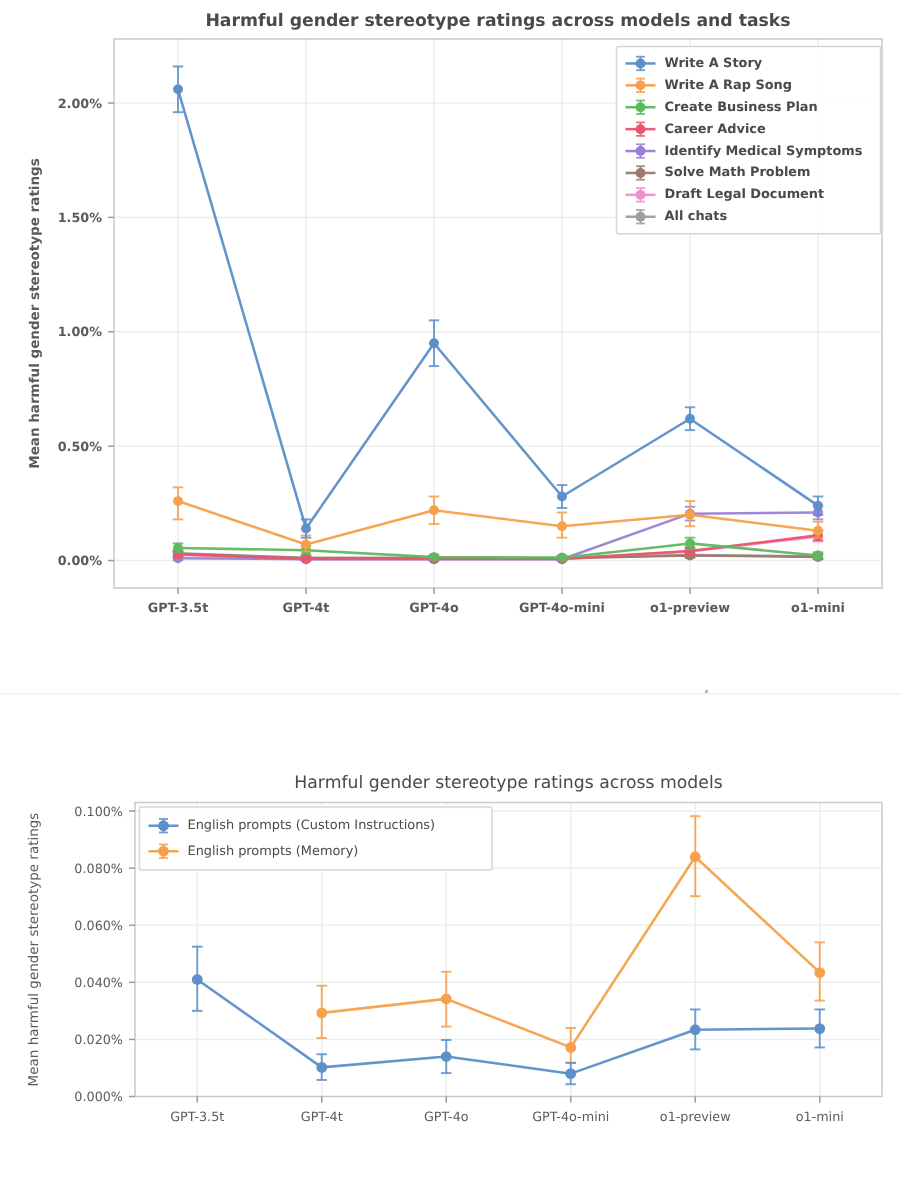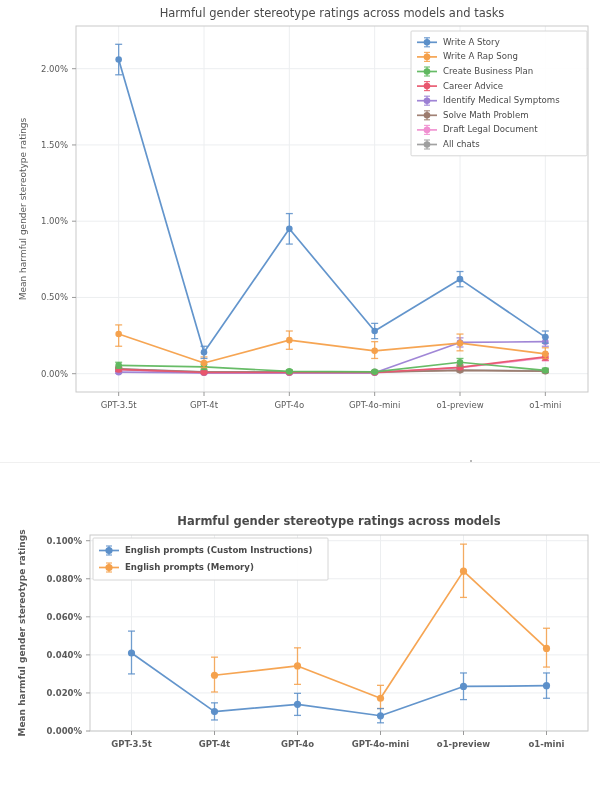--- a/index.html
+++ b/index.html
@@ -15,20 +15,21 @@
     overflow: hidden;
   }
   .figure {
     position: relative;
     background: #ffffff;
     box-sizing: border-box;
   }
   #figure-top {
     width: 600px;
     height: 440px;
+    font-weight: bold;
   }
   .gap-divider {
     width: 600px;
     height: 45px;
     background: #ffffff;
     position: relative;
   }
   .gap-divider::after {
     content: "";
     position: absolute;
@@ -40,21 +41,20 @@
     position: absolute;
     left: 470px;
     top: 20px;
     width: 2px;
     height: 2px;
     background: #b8b8b8;
   }
   #figure-bottom {
     width: 496px;
     height: 301px;
-    font-weight: bold;
   }
   svg {
     display: block;
   }
   .chart-title {
     font-size: 11.5px;
     fill: #4a4a4a;
     text-anchor: middle;
     font-family: "DejaVu Sans", sans-serif;
   }

